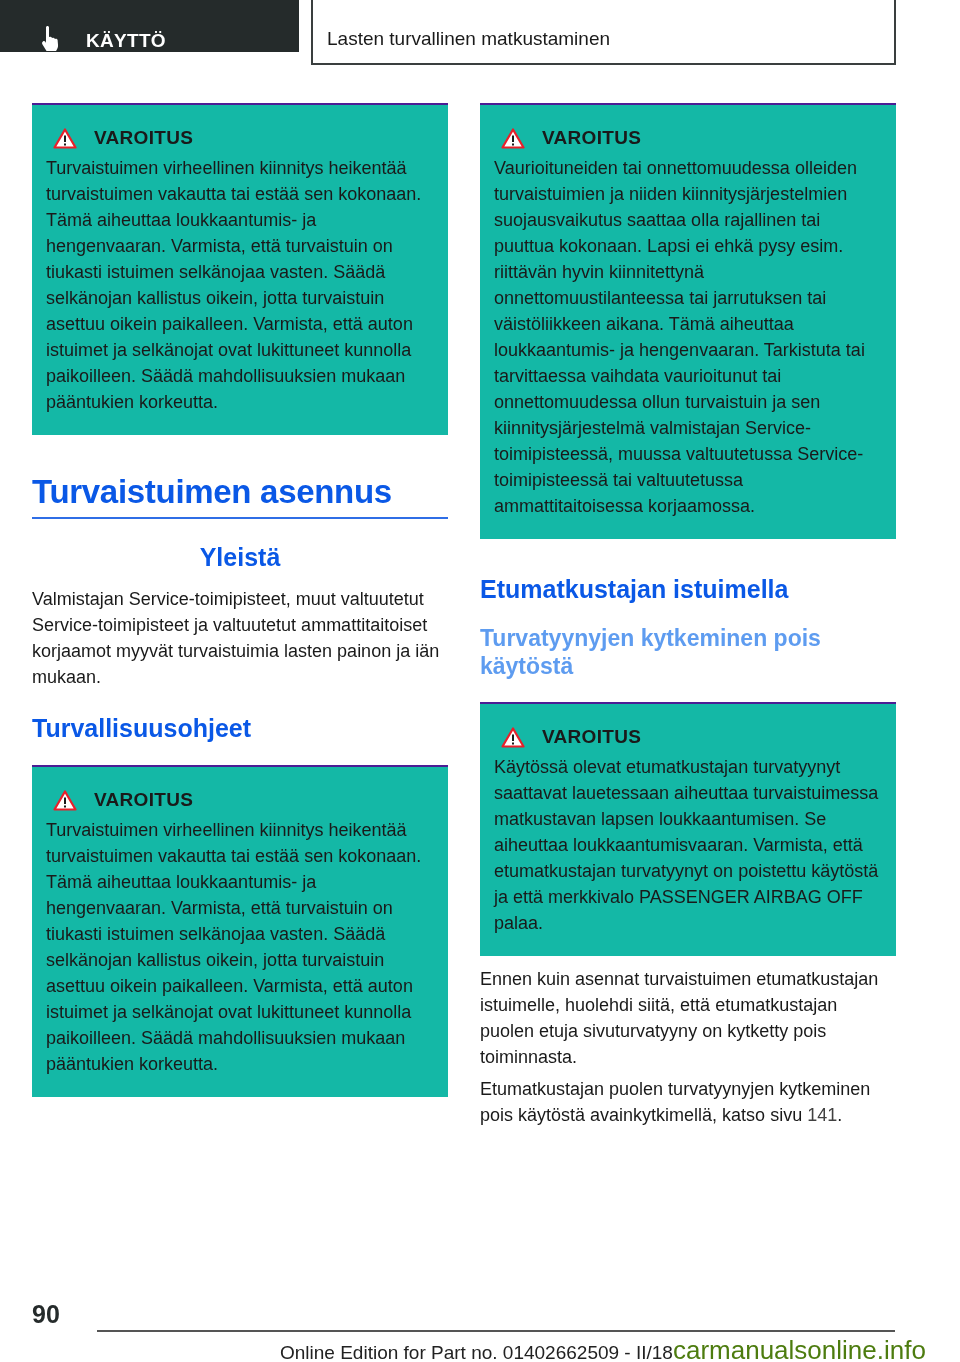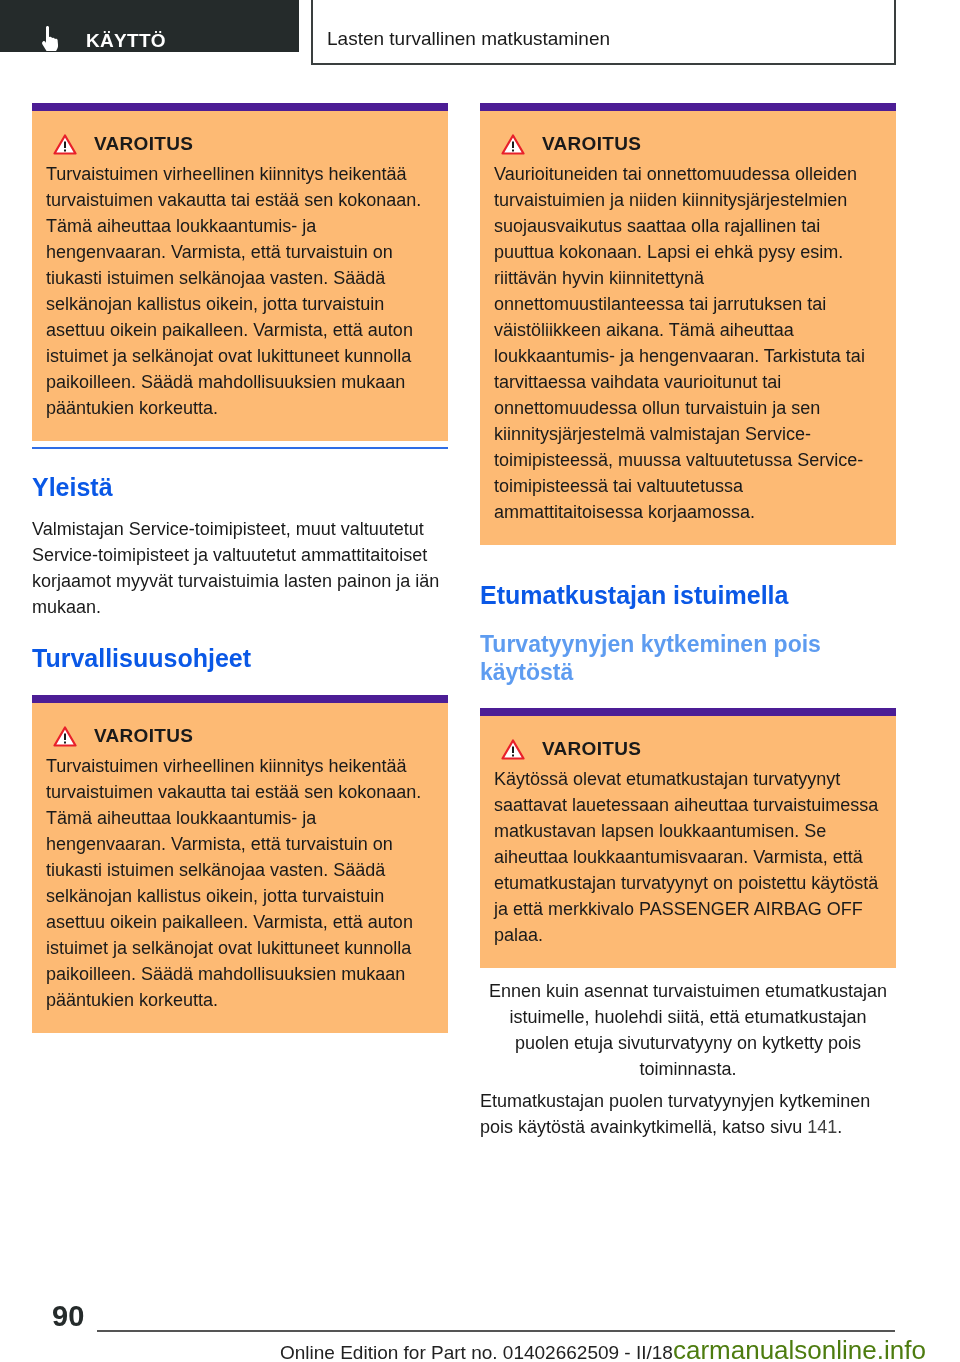--- a/index.html
+++ b/index.html
@@ -15,35 +15,35 @@
   .hdr-right {
     position: absolute; left: 311px; top: -2px; width: 585px; height: 67px;
     border: 2px solid #3a3f3f; border-top: none; background: #fff;
   }
   .hdr-right .ttl { position: absolute; left: 14px; top: 30px; font-size: 19px; color: #1a1a1a; }
 
   .col { position: absolute; top: 103px; width: 416px; }
   .col.left { left: 32px; }
   .col.right { left: 480px; }
 
-  .warn { background: #fdba74; border-top: 8px solid #4c1d95; padding: 22px 14px 20px 14px; }
+  .warn { background: #14b8a6; border-top: 2px solid #4c1d95; padding: 22px 14px 20px 14px; }
   .warn-head { display: flex; align-items: center; margin-bottom: 6px; }
   .warn-head svg { width: 24px; height: 21px; margin-right: 17px; margin-left: 7px; }
   .warn-head span { font-size: 19px; font-weight: bold; letter-spacing: 0.3px; }
   .warn p { font-size: 18px; line-height: 26px; }
 
   .p { font-size: 18px; line-height: 26px; }
 
   .h1 { color: #0a58e6; font-size: 33px; font-weight: bold; letter-spacing: -0.3px; }
   .h1-line { height: 2px; background: #2f6ee6; }
   .h2 { color: #0a58e6; font-size: 25px; font-weight: bold; }
   .h3 { color: #5e9cf0; font-size: 23px; font-weight: bold; line-height: 28px; }
   .link { color: #404040; }
 
-  .footer-num { position: absolute; left: 32px; top: 1300px; font-size: 29px; font-weight: bold; color: #252b2b; margin-left: 20px; }
+  .footer-num { position: absolute; left: 32px; top: 1300px; font-size: 25px; font-weight: bold; color: #252b2b; }
   .footer-line { position: absolute; left: 97px; top: 1330px; width: 798px; height: 2px; background: #555; }
   .footer-ed { position: absolute; left: 280px; top: 1335px; font-size: 19px; color: #222; white-space: nowrap; }
   .footer-ed .wm { color: #4d7c0f; font-size: 26px; }
 </style>
 </head>
 <body>
 
 <div class="hdr-left">
   <svg class="hand" viewBox="0 0 24 26">
     <path d="M6 1.5c0-1 .8-1.5 1.5-1.5S9 .5 9 1.5V11l1-.3c.8-.2 1.5.3 1.7.8l.3.5.8-.3c.8-.2 1.5.2 1.8.8l.3.5.8-.2c.9-.2 1.8.4 1.9 1.3l.4 4.5c.2 2-.3 4-1.5 5.6L16 25H6.5l-4-6.5C1.8 17.4 2 16 3 15.4c.8-.5 1.8-.3 2.4.4L6 17V1.5z" fill="#fff"></path>
@@ -60,23 +60,24 @@
       <svg viewBox="0 0 24 21">
         <path d="M12 1.5L22.5 19.5H1.5Z" fill="#fff" stroke="#e8202a" stroke-width="2.2" stroke-linejoin="round"></path>
         <rect x="11" y="7.5" width="2" height="6.5" fill="#1a1a1a"></rect>
         <rect x="11" y="15.5" width="2" height="2" fill="#1a1a1a"></rect>
       </svg>
       <span>VAROITUS</span>
     </div>
     <p>Turvaistuimen virheellinen kiinnitys heikentää turvaistuimen vakautta tai estää sen kokonaan. Tämä aiheuttaa loukkaantumis- ja hengenvaaran. Varmista, että turvaistuin on tiukasti istuimen selkänojaa vasten. Säädä selkänojan kallistus oikein, jotta turvaistuin asettuu oikein paikalleen. Varmista, että auton istuimet ja selkänojat ovat lukittuneet kunnolla paikoilleen. Säädä mahdollisuuksien mukaan pääntukien korkeutta.</p>
   </div>
 
+  <div class="h1" style="margin-top:38px;">Turvaistuimen asennus</div>
   <div class="h1-line" style="margin-top:6px;"></div>
 
-  <div class="h2" style="margin-top:24px;">Yleistä</div>
+  <div class="h2" style="margin-top:24px;text-align:center;">Yleistä</div>
   <p class="p" style="margin-top:14px;">Valmistajan Service-toimipisteet, muut valtuutetut Service-toimipisteet ja valtuutetut ammattitaitoiset korjaamot myyvät turvaistuimia lasten painon ja iän mukaan.</p>
 
   <div class="h2" style="margin-top:24px;">Turvallisuusohjeet</div>
 
   <div class="warn" style="margin-top:22px;">
     <div class="warn-head">
       <svg viewBox="0 0 24 21">
         <path d="M12 1.5L22.5 19.5H1.5Z" fill="#fff" stroke="#e8202a" stroke-width="2.2" stroke-linejoin="round"></path>
         <rect x="11" y="7.5" width="2" height="6.5" fill="#1a1a1a"></rect>
         <rect x="11" y="15.5" width="2" height="2" fill="#1a1a1a"></rect>
@@ -108,19 +109,19 @@
       <svg viewBox="0 0 24 21">
         <path d="M12 1.5L22.5 19.5H1.5Z" fill="#fff" stroke="#e8202a" stroke-width="2.2" stroke-linejoin="round"></path>
         <rect x="11" y="7.5" width="2" height="6.5" fill="#1a1a1a"></rect>
         <rect x="11" y="15.5" width="2" height="2" fill="#1a1a1a"></rect>
       </svg>
       <span>VAROITUS</span>
     </div>
     <p>Käytössä olevat etumatkustajan turvatyynyt saattavat lauetessaan aiheuttaa turvaistuimessa matkustavan lapsen loukkaantumisen. Se aiheuttaa loukkaantumisvaaran. Varmista, että etumatkustajan turvatyynyt on poistettu käytöstä ja että merkkivalo PASSENGER AIRBAG OFF palaa.</p>
   </div>
 
-  <p class="p" style="margin-top:10px;text-align:center;">Ennen kuin asennat turvaistuimen etumatkustajan istuimelle, huolehdi siitä, että etumatkustajan puolen etuja sivuturvatyyny on kytketty pois toiminnasta.</p>
+  <p class="p" style="margin-top:10px;">Ennen kuin asennat turvaistuimen etumatkustajan istuimelle, huolehdi siitä, että etumatkustajan puolen etuja sivuturvatyyny on kytketty pois toiminnasta.</p>
   <p class="p" style="margin-top:6px;"><span>Etumatkustajan puolen turvatyynyjen kytkeminen pois käytöstä avainkytkimellä, katso sivu </span><span class="link">141</span><span>.</span></p>
 </div>
 
 <div class="footer-num">90</div>
 <div class="footer-line"></div>
 <div class="footer-ed"><span>Online Edition for Part no. 01402662509 - II/18</span><span class="wm">carmanualsonline.info</span></div>
 
 </body></html>

